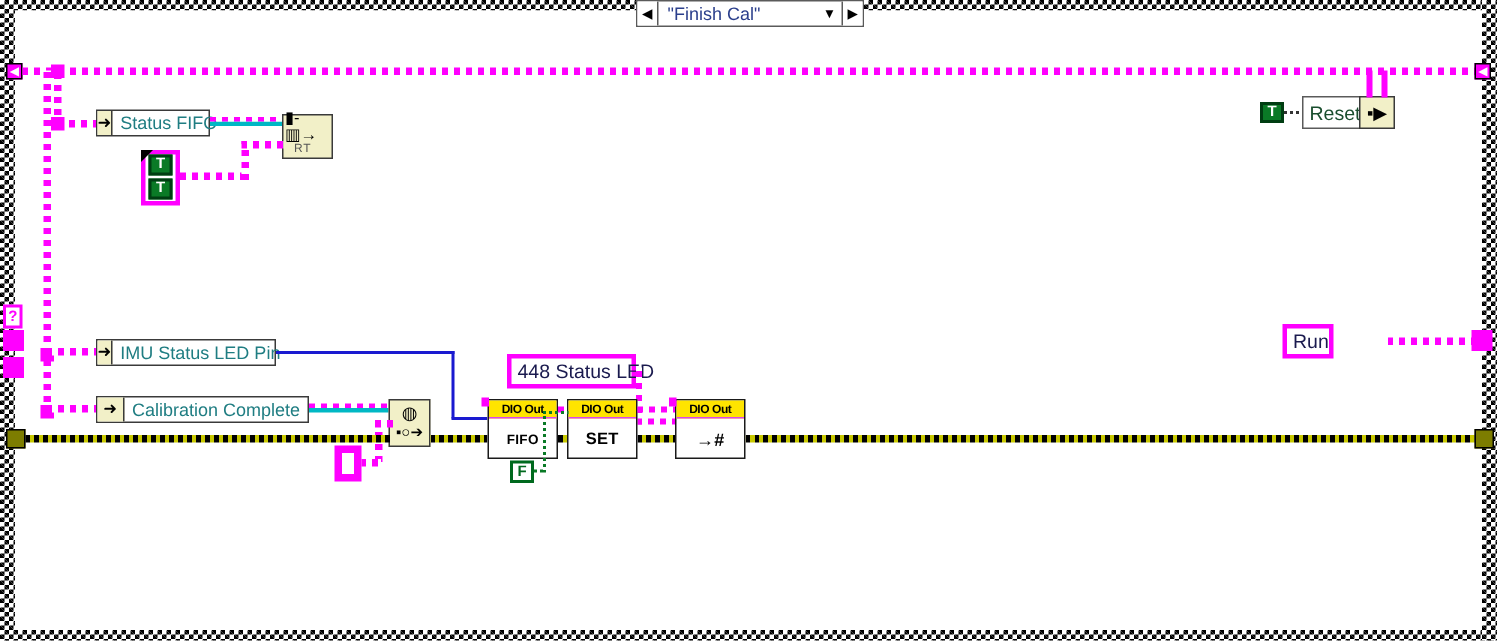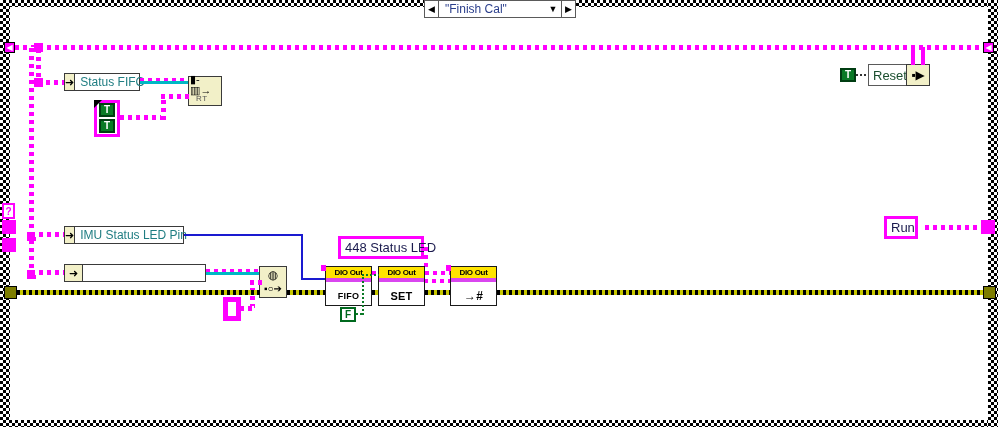--- a/index.html
+++ b/index.html
@@ -64,21 +64,21 @@
   .node{
     position:absolute;box-sizing:border-box;
     border:1px solid #3a3a3a;background:#f2f0c8;
   }
 
   .dio-node{
     position:absolute;box-sizing:border-box;width:47px;height:40px;
     border:1px solid #1a1a1a;background:#ffffff;
   }
   .dio-head{
-    height:11px;background:#ffe400;border-bottom:4px solid #d946ef;
+    height:11px;background:#ffe400;border-bottom:1px solid #d946ef;
     display:flex;align-items:center;justify-content:center;
     font-size:8px;font-weight:bold;color:#000;line-height:1;
     font-family:"Liberation Sans",sans-serif;letter-spacing:-0.3px;
   }
   .dio-body{
     height:28px;display:flex;align-items:center;justify-content:center;
     font-size:9px;color:#000;font-weight:bold;letter-spacing:0.2px;
   }
 
   
@@ -228,20 +228,21 @@
     <div class="term-name">IMU Status LED Pin</div>
   </div>
 
   <div class="wire w-blue" style="left:184px;top:234px;width:119px;height:2px;"></div>
   <div class="wire w-blue" style="left:301px;top:234px;width:2px;height:45px;"></div>
   <div class="wire w-blue" style="left:301px;top:278px;width:24px;height:2px;"></div>
 
   <div class="wire w-sel" style="left:31px;top:270px;width:33px;height:5px;"></div>
   <div class="term" style="left:64px;top:264px;width:142px;">
     <div class="term-arrow">➜</div>
+    <div class="term-name">Calibration Complete</div>
   </div>
 
   <div class="wire w-cyan" style="left:206px;top:272px;width:56px;height:3px;"></div>
   <div class="wire w-sel" style="left:206px;top:269px;width:56px;height:3px;"></div>
 
   <div class="node" style="left:259px;top:266px;width:28px;height:32px;"></div>
   <div class="glyph" style="left:259px;top:268px;width:28px;height:14px;font-size:12px;">◍</div>
   <div class="glyph" style="left:259px;top:283px;width:28px;height:12px;font-size:10px;">▪○➔</div>
 
   <div class="wire w-sel-v" style="left:250px;top:280px;width:5px;height:28px;"></div>
@@ -284,19 +285,19 @@
   <div class="wire w-sel" style="left:372px;top:271px;width:6px;height:4px;"></div>
   <div class="wire w-sel" style="left:425px;top:271px;width:25px;height:4px;"></div>
   <div class="wire w-sel-solid" style="left:446px;top:265px;width:5px;height:6px;"></div>
   <div class="wire w-sel-solid" style="left:321px;top:265px;width:5px;height:6px;"></div>
 
   <div class="bconst" style="left:340px;top:307px;width:16px;height:15px;">F</div>
   <div class="wire w-dot-grn" style="left:356px;top:313px;width:8px;height:2px;"></div>
   <div class="wire w-dot-grn-v" style="left:362px;top:274px;width:2px;height:41px;"></div>
   <div class="wire w-dot-grn" style="left:362px;top:274px;width:17px;height:2px;"></div>
 
-  <div class="sel-label" style="left:884px;top:216px;width:34px;">
+  <div class="sel-label" style="left:855px;top:216px;width:34px;">
     <span>Run</span>
   </div>
   <div class="wire w-sel" style="left:925px;top:225px;width:58px;height:5px;"></div>
   <div class="tunnel" style="left:981px;top:220px;width:14px;height:14px;border:none;"></div>
 
 </div>
 
 </body></html>

